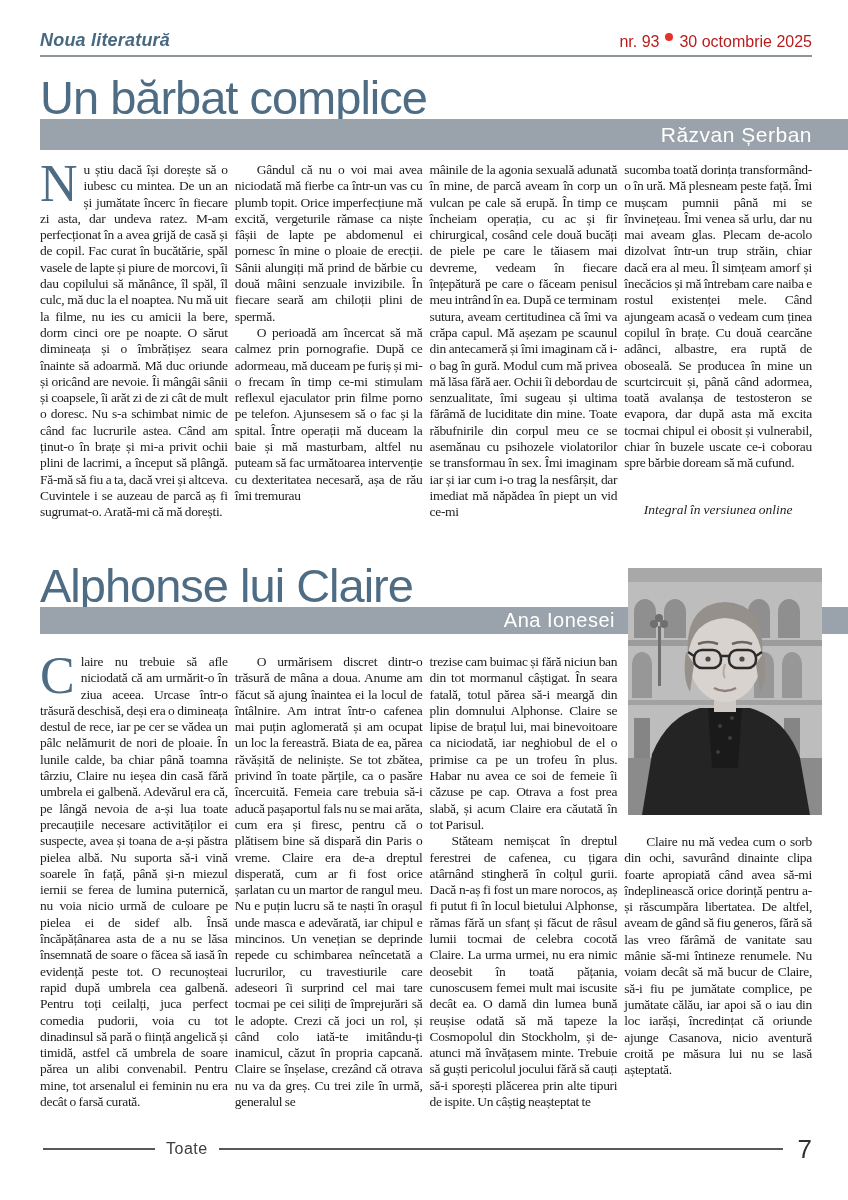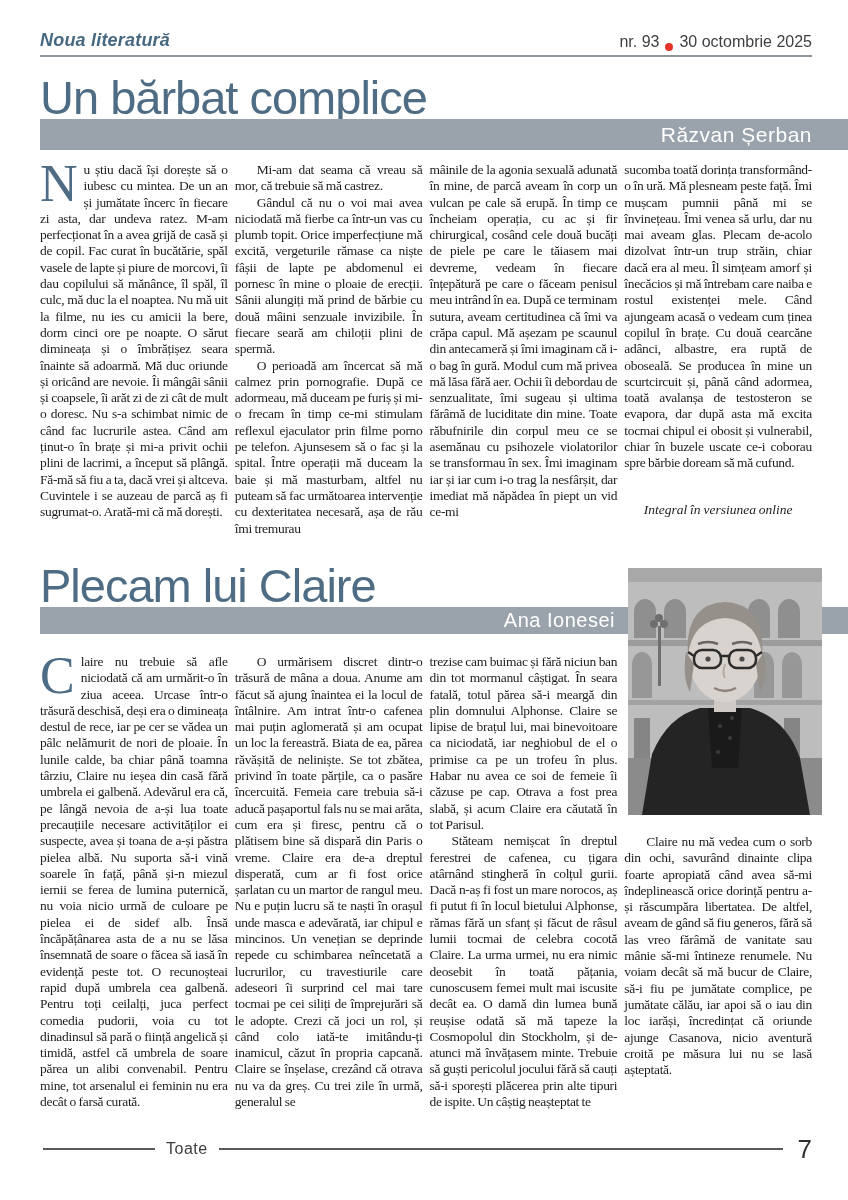--- a/index.html
+++ b/index.html
@@ -18,21 +18,21 @@
     display: flex; justify-content: space-between; align-items: flex-end;
     border-bottom: 2px solid #8e959b; padding-bottom: 4px;
   }
   .masthead .section-name {
     font-family: "Liberation Sans", sans-serif;
     font-style: italic; font-weight: bold;
     font-size: 18px; color: #466880; letter-spacing: 0.2px; text-align: center;
   }
   .masthead .issue-line {
     font-family: "Liberation Sans", sans-serif;
-    font-size: 16px; color: #404040; display: flex; align-items: flex-end; gap: 6px;
+    font-size: 16px; color: #b91c1c; display: flex; align-items: flex-start; gap: 6px;
   }
   .masthead .red-dot {
     width: 8px; height: 8px; border-radius: 50%; background: #e63329; display: inline-block;
   }
 
   
   .article-title {
     position: absolute; left: 40px;
     font-family: "Liberation Sans", sans-serif;
     font-weight: 300; font-size: 47px; line-height: 1;
@@ -116,34 +116,33 @@
 
 <h1 class="article-title" id="title-1">Un bărbat complice</h1>
 <div class="byline-bar" id="bar-1">
   <span>Răzvan Șerban</span>
 </div>
 <div class="article-body" id="body-1">
   <div class="col">
       <p><span class="dropcap">N</span>u știu dacă își dorește să o iubesc cu mintea. De un an și jumătate încerc în fiecare zi asta, dar undeva ratez. M-am perfecționat în a avea grijă de casă și de copil. Fac curat în bucătărie, spăl vasele de lapte și piure de morcovi, îi dau copilului să mănânce, îl spăl, îl culc, mă duc la el noaptea. Nu mă uit la filme, nu ies cu amicii la bere, dorm cinci ore pe noapte. O sărut dimineața și o îmbrățișez seara înainte să adoarmă. Mă duc oriunde și oricând are nevoie. Îi mângâi sânii și coapsele, îi arăt zi de zi cât de mult o doresc. Nu s-a schimbat nimic de când fac lucrurile astea. Când am ținut-o în brațe și mi-a privit ochii plini de lacrimi, a început să plângă. Fă-mă să fiu a ta, dacă vrei și altceva. Cuvintele i se auzeau de parcă aș fi sugrumat-o. Arată-mi că mă dorești.</p>
     </div>
   <div class="col">
-      <p class="indent">Mi-am dat seama că vreau să mor, că trebuie să mă castrez.</p>
       <p class="indent">Gândul că nu o voi mai avea niciodată mă fierbe ca într-un vas cu plumb topit. Orice imperfecțiune mă excită, vergeturile rămase ca niște fâșii de lapte pe abdomenul ei pornesc în mine o ploaie de erecții. Sânii alungiți mă prind de bărbie cu două mâini senzuale invizibile. În fiecare seară am chiloții plini de spermă.</p>
       <p class="indent">O perioadă am încercat să mă calmez prin pornografie. După ce adormeau, mă duceam pe furiș și mi-o frecam în timp ce-mi stimulam reflexul ejaculator prin filme porno pe telefon. Ajunsesem să o fac și la spital. Între operații mă duceam la baie și mă masturbam, altfel nu puteam să fac următoarea intervenție cu dexteritatea necesară, așa de rău îmi tremurau</p>
     </div>
   <div class="col">
       <p>mâinile de la agonia sexuală adunată în mine, de parcă aveam în corp un vulcan pe cale să erupă. În timp ce încheiam operația, cu ac și fir chirurgical, cosând cele două bucăți de piele pe care le tăiasem mai devreme, vedeam în fiecare înțepătură pe care o făceam penisul meu intrând în ea. După ce terminam sutura, aveam certitudinea că îmi va crăpa capul. Mă așezam pe scaunul din antecameră și îmi imaginam că i-o bag în gură. Modul cum mă privea mă lăsa fără aer. Ochii îi debordau de senzualitate, îmi sugeau și ultima fărâmă de luciditate din mine. Toate răbufnirile din corpul meu ce se asemănau cu psihozele violatorilor se transformau în sex. Îmi imaginam iar și iar cum i-o trag la nesfârșit, dar imediat mă năpădea în piept un vid ce-mi</p>
     </div>
   <div class="col">
       <p>sucomba toată dorința transformând-o în ură. Mă plesneam peste față. Îmi mușcam pumnii până mi se învinețeau. Îmi venea să urlu, dar nu mai aveam glas. Plecam de-acolo dizolvat într-un trup străin, chiar dacă era al meu. Îl simțeam amorf și înecăcios și mă întrebam care naiba e rostul existenței mele. Când ajungeam acasă o vedeam cum ținea copilul în brațe. Cu două cearcăne adânci, albastre, era ruptă de oboseală. Se producea în mine un scurtcircuit și, până când adormea, toată avalanșa de testosteron se evapora, dar după asta mă excita tocmai chipul ei obosit și vulnerabil, chiar în buzele uscate ce-i coborau spre bărbie doream să mă cufund.</p>
       <p class="note">Integral în versiunea online</p>
     </div>
 </div>
 
-<h1 class="article-title" id="title-2">Plecam lui Claire</h1>
+<h1 class="article-title" id="title-2">Alphonse lui Claire</h1>
 <div class="byline-bar" id="bar-2">
   <span>Ana Ionesei</span>
 </div>
 
 <div class="photo-frame">
   <svg width="194" height="247" viewBox="0 0 194 247" xmlns="http://www.w3.org/2000/svg">
 
     <rect x="0" y="0" width="194" height="247" fill="#bdbdbd"></rect>
     <rect x="0" y="0" width="194" height="14" fill="#a8a8a8"></rect>
 

